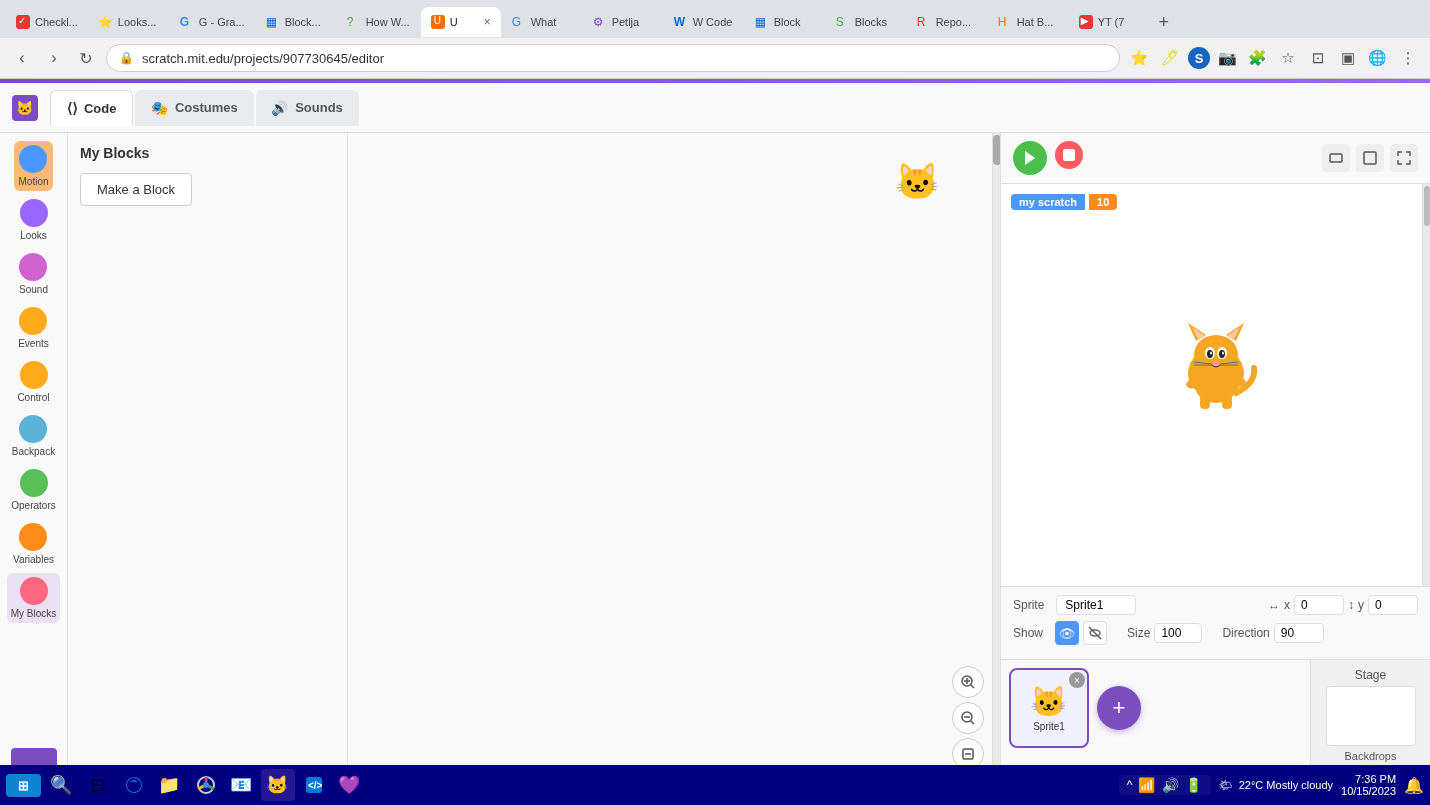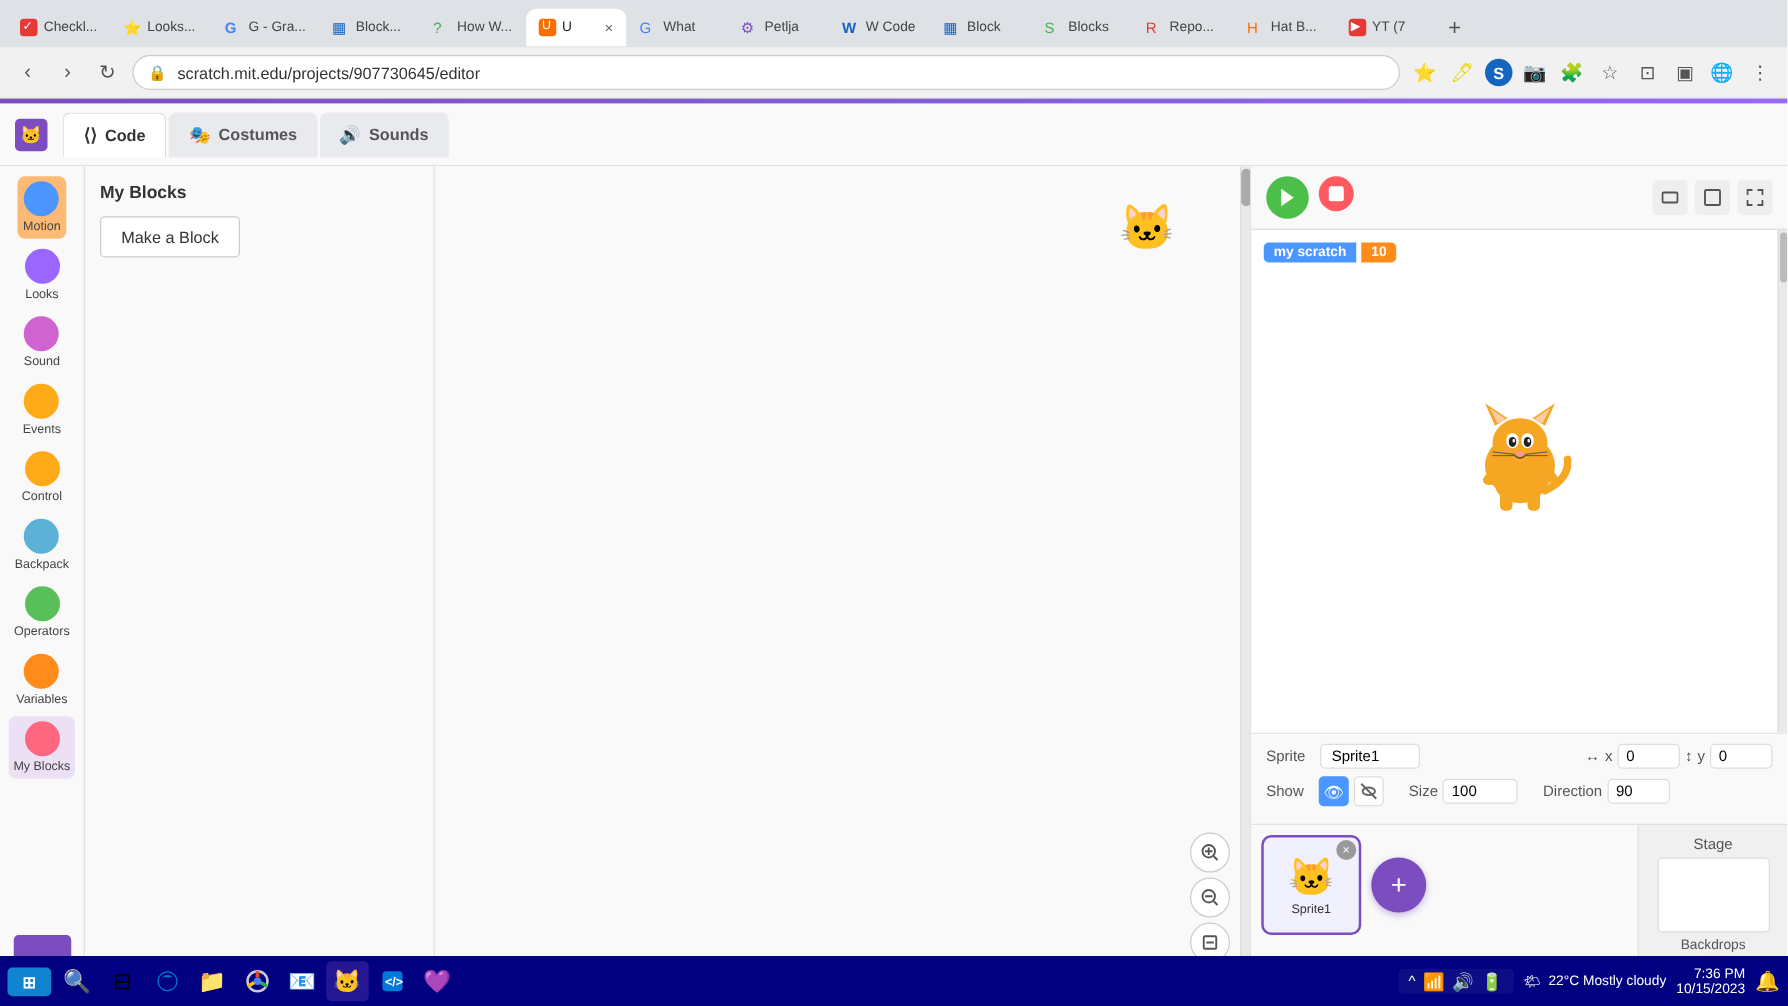--- a/index.html
+++ b/index.html
@@ -884,21 +884,21 @@
             <div class="show-icon-btn active">👁</div>
             <div class="show-icon-btn">
               <svg width="16" height="16" viewBox="0 0 16 16">
                 <path d="M2 2 L14 14" stroke="#666" stroke-width="1.5"></path>
                 <ellipse cx="8" cy="8" rx="5" ry="3" stroke="#666" stroke-width="1.5" fill="none"></ellipse>
               </svg>
             </div>
           </div>
           <div style="display:flex;align-items:center;gap:4px;margin-left:8px;justify-content:flex-end;">
             <span class="sprite-label">Size</span>
-            <input type="text" class="coord-input" style="width: 60px;" value="100">
+            <input type="text" class="coord-input" style="width: 48px;" value="100">
           </div>
           <div style="display:flex;align-items:center;gap:4px;margin-left:8px;">
             <span class="sprite-label">Direction</span>
             <input type="text" class="coord-input" style="width: 50px;" value="90">
           </div>
         </div>
       </div>
 
       <div class="sprite-panel">
 

